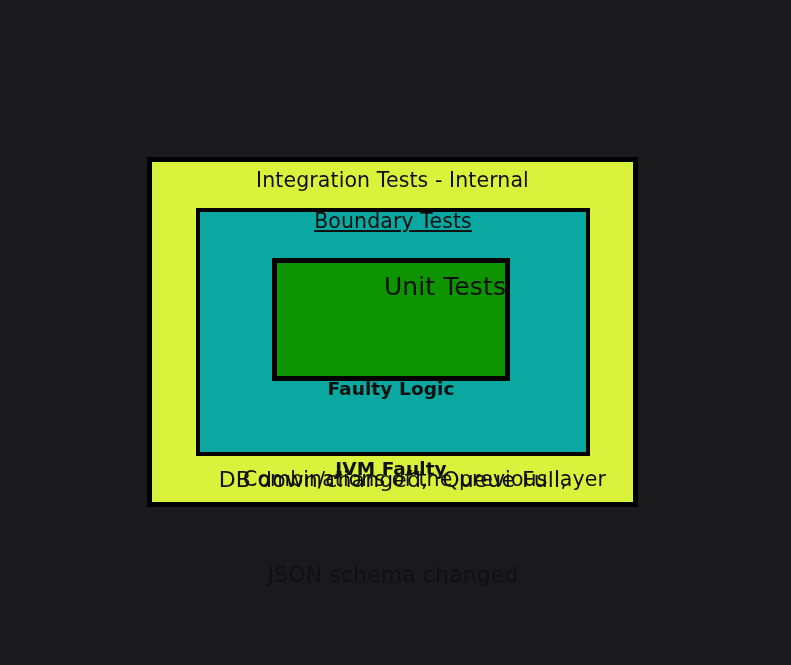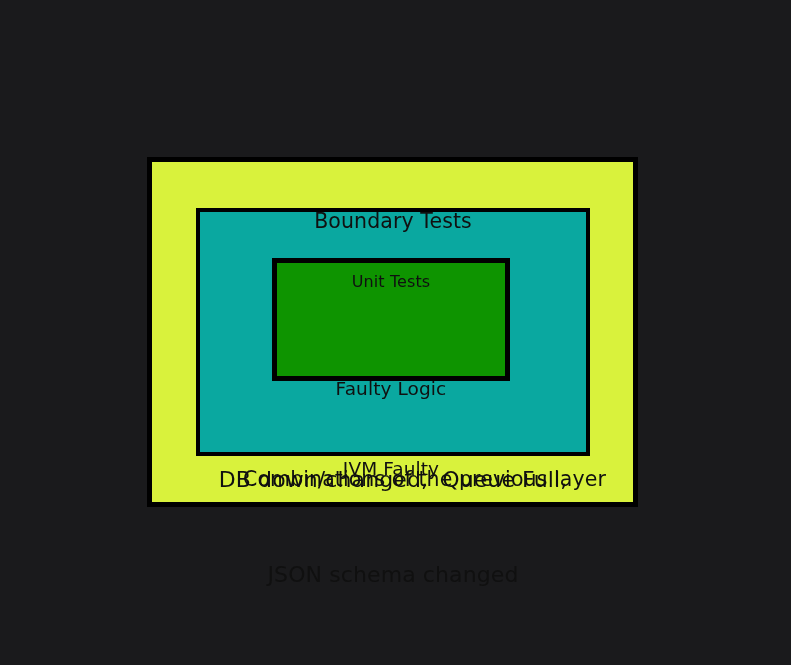--- a/index.html
+++ b/index.html
@@ -97,21 +97,22 @@
     width: 386px;
     font-size: 22px;
     line-height: 1.45;
   }
 
   
   .title-inner {
     left: 276px;
     top: 274px;
     width: 230px;
-    font-size: 16px;
+    font-size: 25px;
+    text-align: right;
   }
 
   
   .detail-inner {
     left: 276px;
     top: 322px;
     width: 230px;
     font-size: 18.5px;
     line-height: 1.45;
   }
@@ -120,30 +121,31 @@
 <body style="background: rgb(26, 26, 28);">
 
 <div id="canvas">
 
   <div class="layer-outer" style="background: rgb(217, 242, 60); border-color: rgb(0, 0, 0);"></div>
 
   <div class="layer-middle" style="background: rgb(10, 168, 160); border-color: rgb(0, 0, 0);"></div>
 
   <div class="layer-inner" style="background: rgb(14, 148, 0); border-color: rgb(0, 0, 0);"></div>
 
+  <div class="lbl title-outer" style="color: rgb(16, 16, 16);">Integration Tests - Internal</div>
 
   <div class="lbl footer-outer" style="color: rgb(16, 16, 16);">Combinations of the previous layer</div>
 
-  <div class="lbl title-middle" style="color: rgb(16, 16, 16);">Boundary Tests</div>
+  <div class="lbl title-middle" style="color: rgb(16, 16, 16); text-decoration: underline;">Boundary Tests</div>
 
   <div class="lbl detail-middle" style="color: rgb(16, 16, 16);">
     <div>DB down/changed,  Queue Full,</div>
     <div>JSON schema changed</div>
   </div>
 
   <div class="lbl title-inner" style="color: rgb(16, 16, 16);">Unit Tests</div>
 
-  <div class="lbl detail-inner" style="color: rgb(16, 16, 16);">
+  <div class="lbl detail-inner" style="color: rgb(16, 16, 16); font-weight: bold;">
     <div>Faulty Logic</div>
     <div>JVM Faulty</div>
   </div>
 
 </div>
 
 </body></html>

